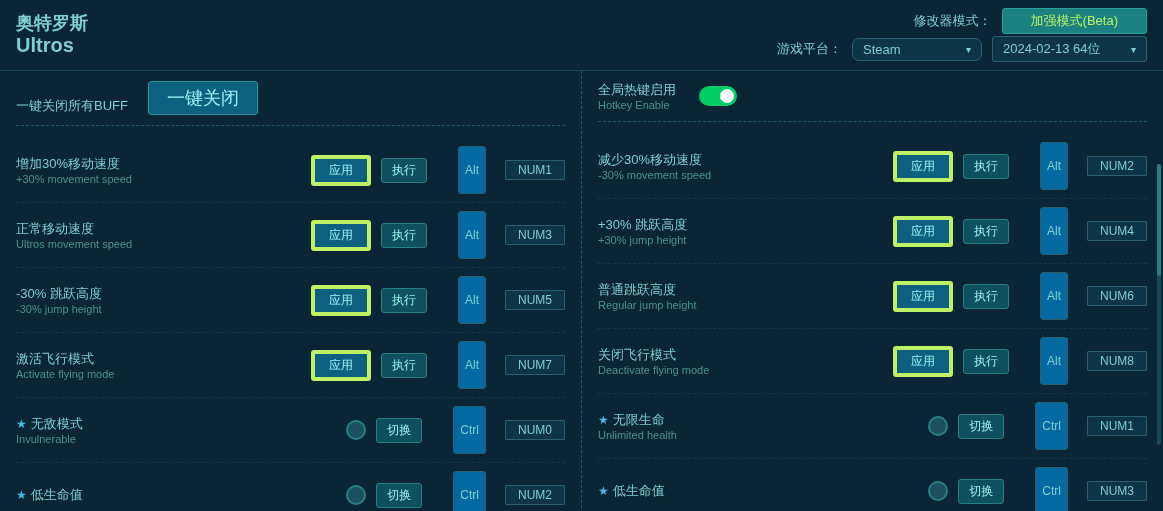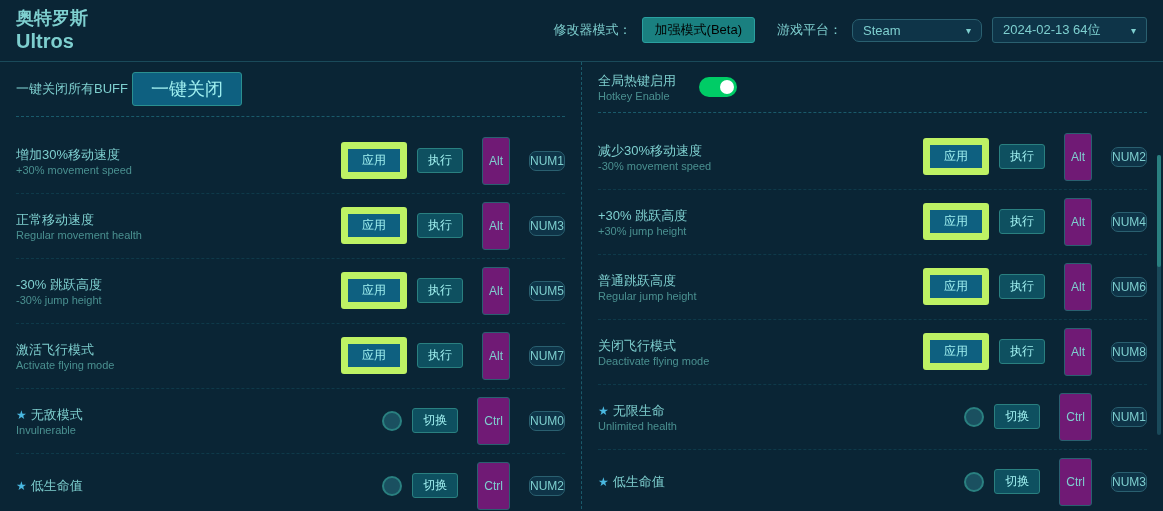--- a/index.html
+++ b/index.html
@@ -36,42 +36,42 @@
     }
 
     .app-title-en {
       font-size: 20px;
       font-weight: bold;
       color: #7ecfcf;
     }
 
     .header-right {
       display: flex;
-      flex-direction: row;
+      flex-direction: column;
       align-items: flex-end;
-      gap: 22px;
+      gap: 2px;
     }
 
     .modifier-row, .platform-row {
       display: flex;
       align-items: center;
       gap: 10px;
     }
 
     .row-label {
       color: #7ecfcf;
       font-size: 13px;
     }
 
     .btn-beta {
       background-color: #1a8080;
-      color: #000000;
+      color: #bef264;
       border: 1px solid #2aa0a0;
       border-radius: 3px;
-      padding: 3px 12px;
+      padding: 3px 28px;
       font-size: 13px;
       cursor: pointer;
     }
 
     .platform-select {
       background-color: #0e3448;
       color: #7ecfcf;
       border: 1px solid #2a6070;
       border-radius: 7px;
       padding: 3px 10px;
@@ -134,22 +134,22 @@
     .right-panel::-webkit-scrollbar-track {
       background: #0a2535;
     }
     .right-panel::-webkit-scrollbar-thumb {
       background: #2a6070;
     }
 
     
     .one-click-row {
       display: flex;
-      align-items: center;
-      gap: 4px;
+      align-items: flex-end;
+      gap: 20px;
       margin-bottom: 12px;
       padding-bottom: 10px;
       border-bottom: 1px dashed #1a5a6a;
     }
 
     .one-click-label {
       color: #7ecfcf;
       font-size: 13px;
     }
 
@@ -237,21 +237,21 @@
     }
 
     .star-icon {
       color: #4ab8e0;
       font-size: 12px;
     }
 
     .btn-apply {
       background-color: #0e6080;
       color: #a0f0f0;
-      border: 7px solid #bef264;
+      border: 4px solid #bef264;
       border-radius: 3px;
       padding: 3px 14px;
       font-size: 12px;
       cursor: pointer;
       white-space: nowrap;
     }
 
     .btn-toggle-key {
       background-color: #0e5060;
       color: #a0f0f0;
@@ -260,34 +260,35 @@
       padding: 3px 10px;
       font-size: 12px;
       cursor: pointer;
       white-space: nowrap;
     }
 
     .key-badge {
       background-color: #0e3448;
       color: #7ecfcf;
       border: 1px solid #2a6070;
-      border-radius: 7px;
-      padding: 2px 0;
+      border-radius: 1px;
+      padding: 2px 12px;
       font-size: 12px;
       white-space: nowrap;
     }
 
     .key-badge-alt {
-      background-color: #701a75;
+      background-color: #0369a1;
       color: #7ecfcf;
       border: 1px solid #2a6070;
       border-radius: 3px;
       padding: 16px 6px;
       font-size: 12px;
       white-space: nowrap;
+      margin-left: 12px;
     }
 
     
     .toggle-circle {
       width: 20px;
       height: 20px;
       border-radius: 50%;
       background-color: #1a5060;
       border: 2px solid #2a8080;
       cursor: pointer;
@@ -364,21 +365,21 @@
             <button class="btn-apply">应用</button>
             <div class="hotkey-group">
               <button class="btn-toggle-key">执行</button>
               <span class="key-badge-alt">Alt</span>
               <span class="key-badge">NUM1</span>
             </div>
           </div>
           <div class="mod-item">
             <div class="mod-name">
               <div class="mod-name-zh">正常移动速度</div>
-              <div class="mod-name-en">Regular movement health</div>
+              <div class="mod-name-en">Ultros movement speed</div>
             </div>
             <button class="btn-apply">应用</button>
             <div class="hotkey-group">
               <button class="btn-toggle-key">执行</button>
               <span class="key-badge-alt">Alt</span>
               <span class="key-badge">NUM3</span>
             </div>
           </div>
           <div class="mod-item">
             <div class="mod-name">

